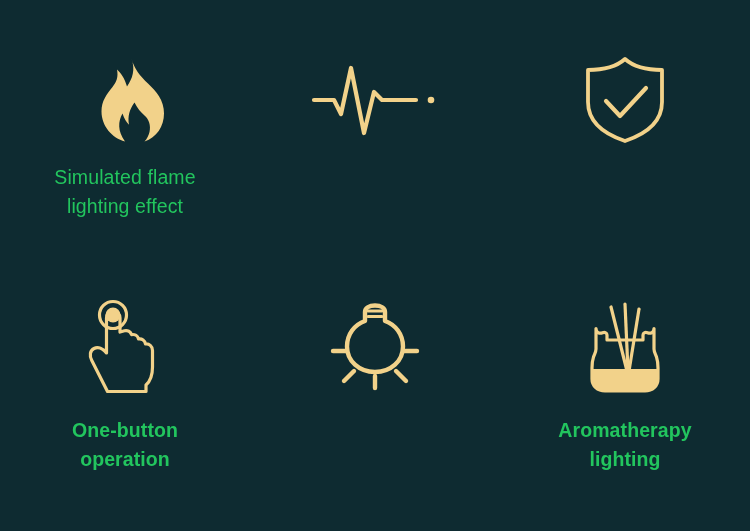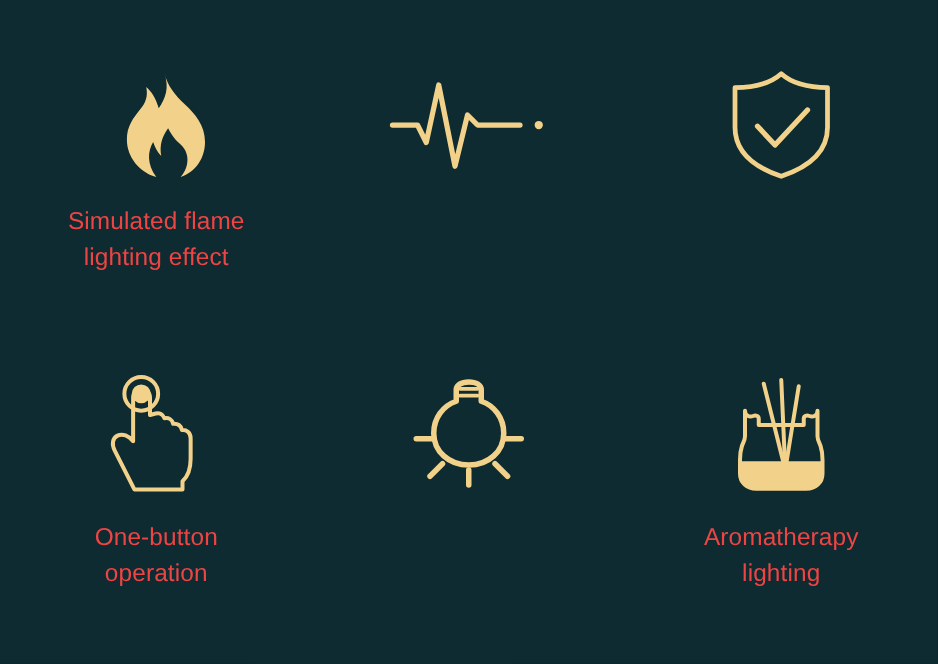--- a/index.html
+++ b/index.html
@@ -27,35 +27,35 @@
     grid-template-rows: repeat(2, 1fr);
   }
   .cell {
     display: flex;
     flex-direction: column;
     align-items: center;
     justify-content: flex-start;
     box-sizing: border-box;
   }
   .cell.row1 { padding-top: 55px; }
-  .cell.row2 { padding-top: 38px; }
+  .cell.row2 { padding-top: 38px; font-weight: bold; }
 
   .icon-wrap {
     width: 100px;
     height: 90px;
     display: flex;
     align-items: center;
     justify-content: center;
   }
   .icon-wrap svg { display: block; overflow: visible; }
 
   .caption {
     margin-top: 18px;
     text-align: center;
-    color: #ef4444;
+    color: #22c55e;
     font-size: 19.5px;
     line-height: 29px;
     letter-spacing: 0.1px;
     max-width: 240px;
     white-space: pre-line;
   }
   .cell.row2 .caption { margin-top: 22px; max-width: 250px; }
 </style>
 </head>
 <body>

